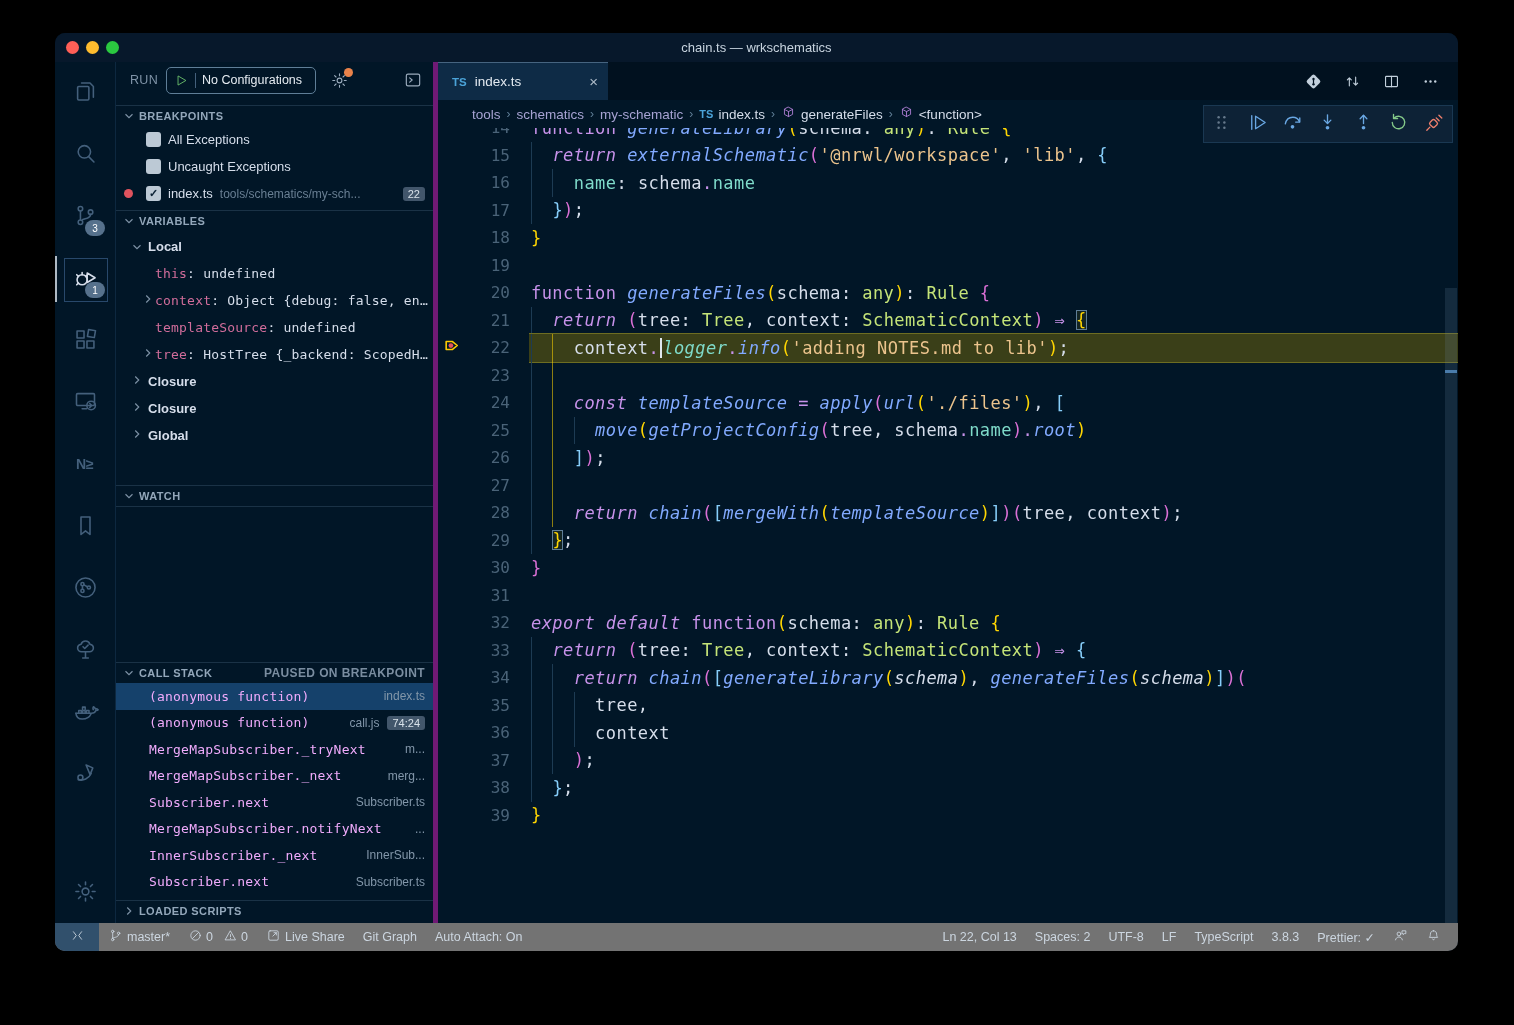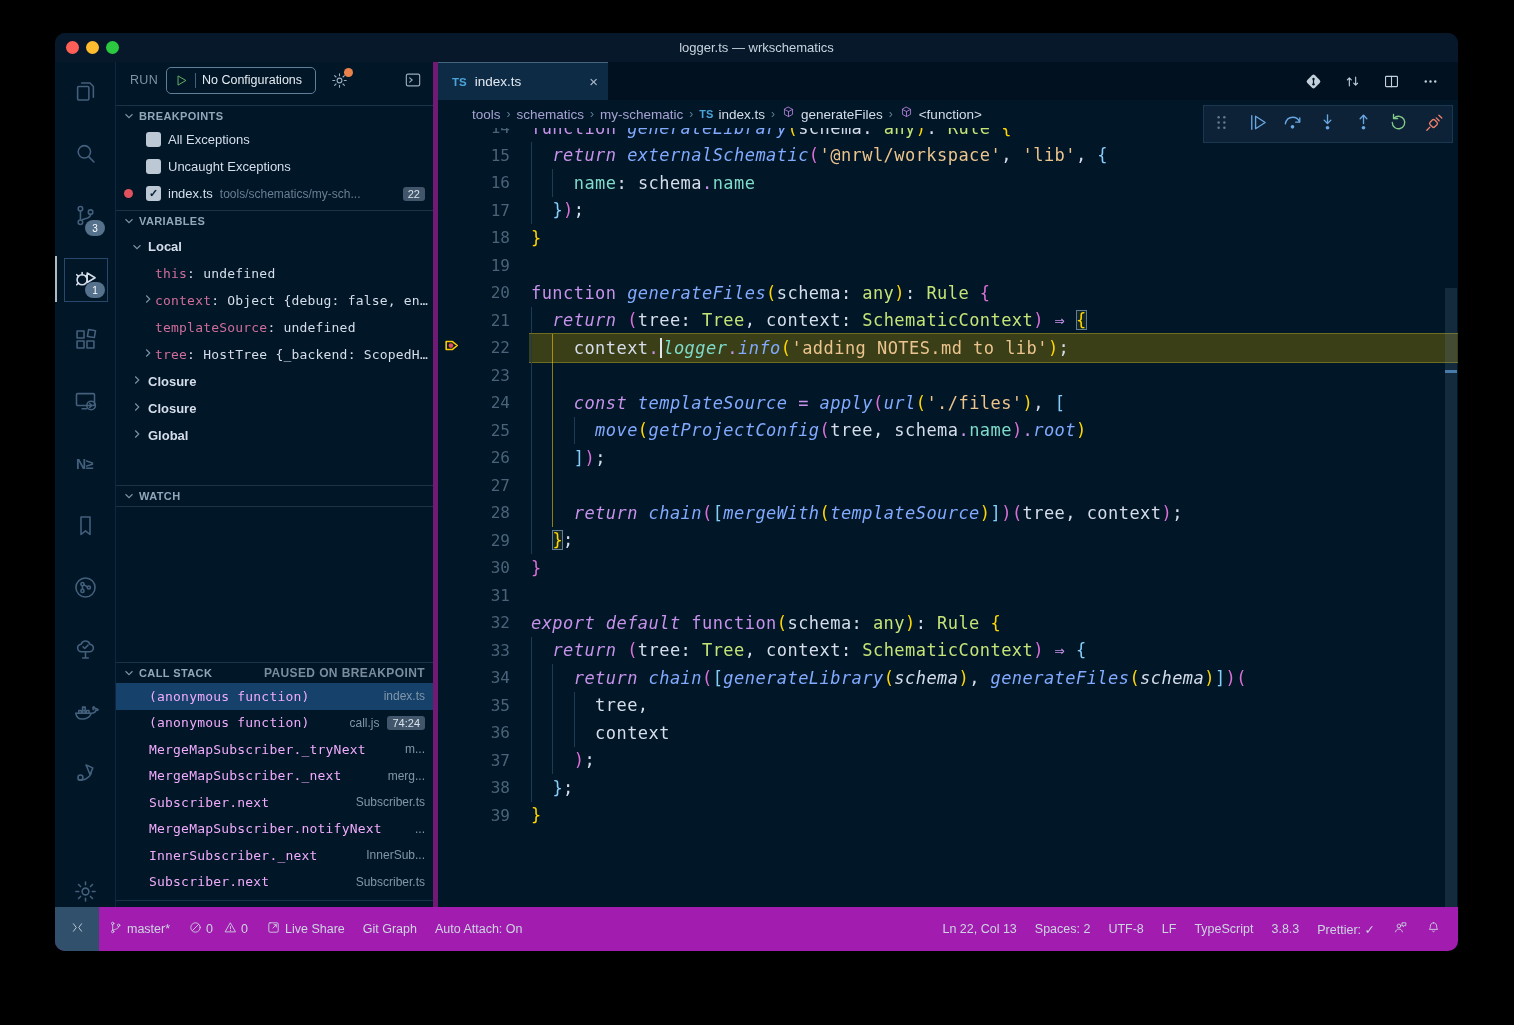--- a/index.html
+++ b/index.html
@@ -110,40 +110,40 @@
   
   .dbgbar{position:absolute;top:43px;right:5px;width:248px;height:36px;background:#0d2236;border:1px solid #1a3а52;
     border:1px solid #1a3852;display:flex;align-items:center;justify-content:space-around;z-index:30;}
   .dbtn{width:28px;height:28px;display:flex;align-items:center;justify-content:center;cursor:pointer;}
   .dbtn svg{width:23px;height:23px;}
   .c-grip{color:#66798c;}
   .c-blue{color:#69a7e3;}
   .c-green{color:#84ca89;}
   .c-red{color:#ef7f6c;}
   
-  .statusbar{position:absolute;left:0;right:0;bottom:0;height:44px;background:#a21caf;display:flex;align-items:center;
+  .statusbar{position:absolute;left:0;right:0;bottom:0;height:28px;background:#737373;display:flex;align-items:center;
     color:#ccd6e0;font-size:12.5px;justify-content:center;}
   .sb-remote{width:44px;height:100%;background:#31506c;display:flex;align-items:center;justify-content:center;cursor:pointer;flex:0 0 auto;}
   .sb-item{display:flex;align-items:center;gap:4px;padding:0 9px;height:100%;cursor:pointer;white-space:nowrap;}
   .sb-item svg,.sb-remote svg{width:15px;height:15px;}
   .sb-right{margin-left:auto;display:flex;align-items:center;padding-right:8px;}
   .ew{display:flex;align-items:center;gap:3px;}
 </style>
 </head>
 <body>
 
 <div class="window">
 
   <div class="titlebar">
     <div class="traffic">
       <div class="tl" style="background:#ff5f57"></div>
       <div class="tl" style="background:#febc2e"></div>
       <div class="tl" style="background:#2bc840"></div>
     </div>
-    <div class="title">logger.ts — wrkschematics</div>
+    <div class="title">chain.ts — wrkschematics</div>
   </div>
 
   <div class="main">
 
     <div class="activitybar" id="activitybar">
         <div class="ab-item">
           <span><svg viewBox="0 0 24 24" fill="none" stroke="currentColor" stroke-width="1.4" stroke-linecap="round" stroke-linejoin="round">
               <rect x="5" y="7.5" width="10" height="12" rx="1"></rect>
               <path d="M8.5 4.5H16l3 3v9.5"></path>
             </svg></span>

